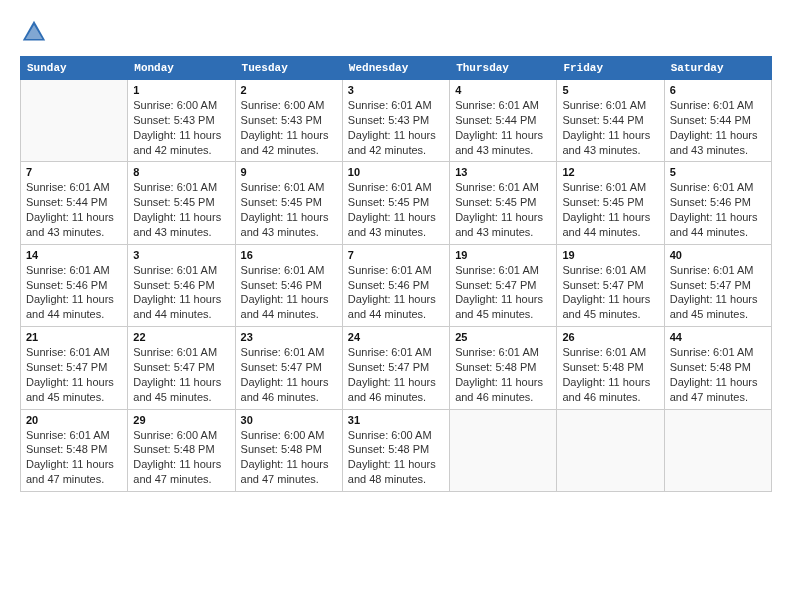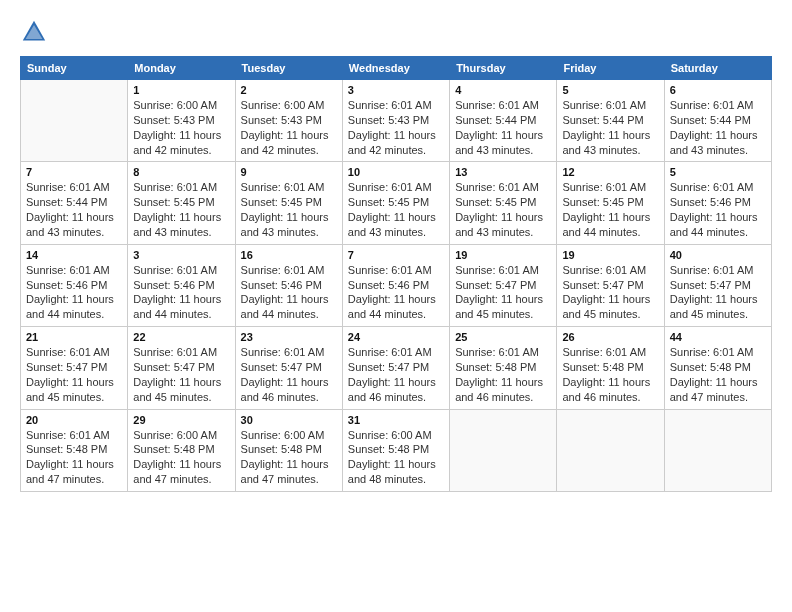--- a/index.html
+++ b/index.html
@@ -57,20 +57,21 @@
       font-size: 9.5px;
     }
     .calendar th {
       background: #2e6db4;
       color: #fff;
       padding: 5px 6px;
       text-align: left;
       font-size: 11px;
       font-weight: bold;
       border: 1px solid #2e6db4;
+      font-family: Liberation Mono, monospace;
     }
     .calendar td {
       border: 1px solid #ccc;
       vertical-align: top;
       padding: 4px 5px;
       width: calc(100% / 7);
       height: 78px;
       background: #fff;
     }
     .calendar td.empty {

